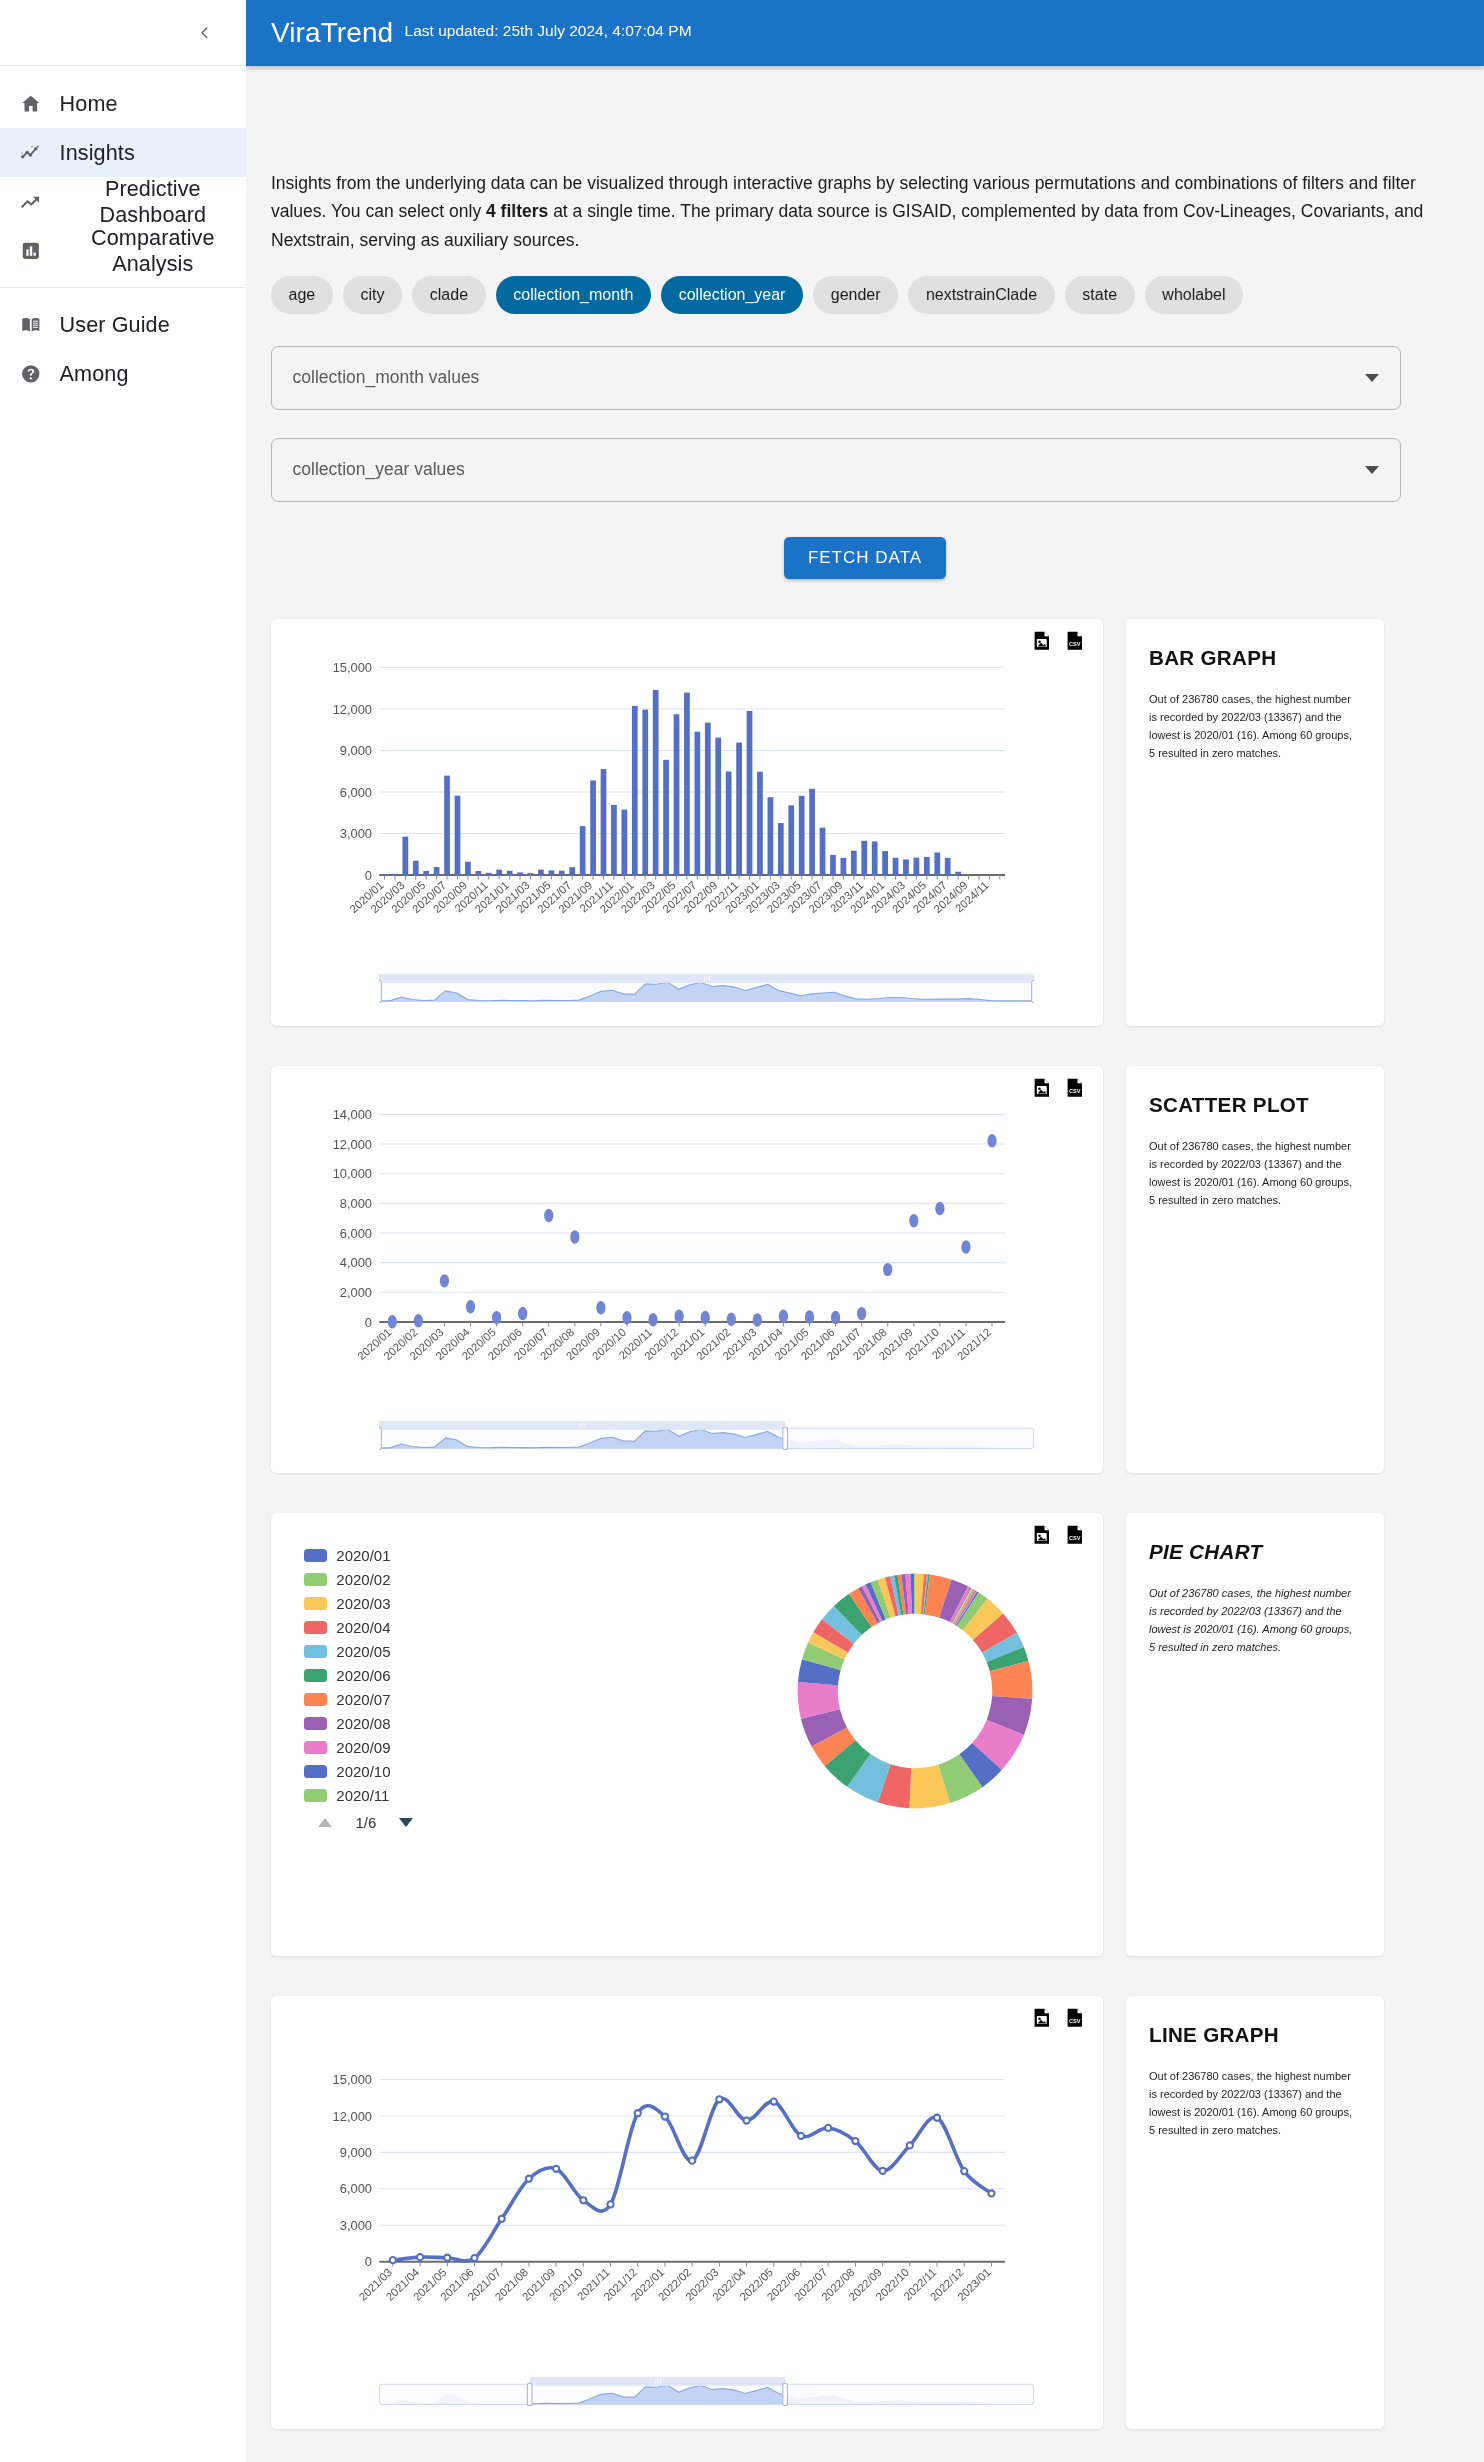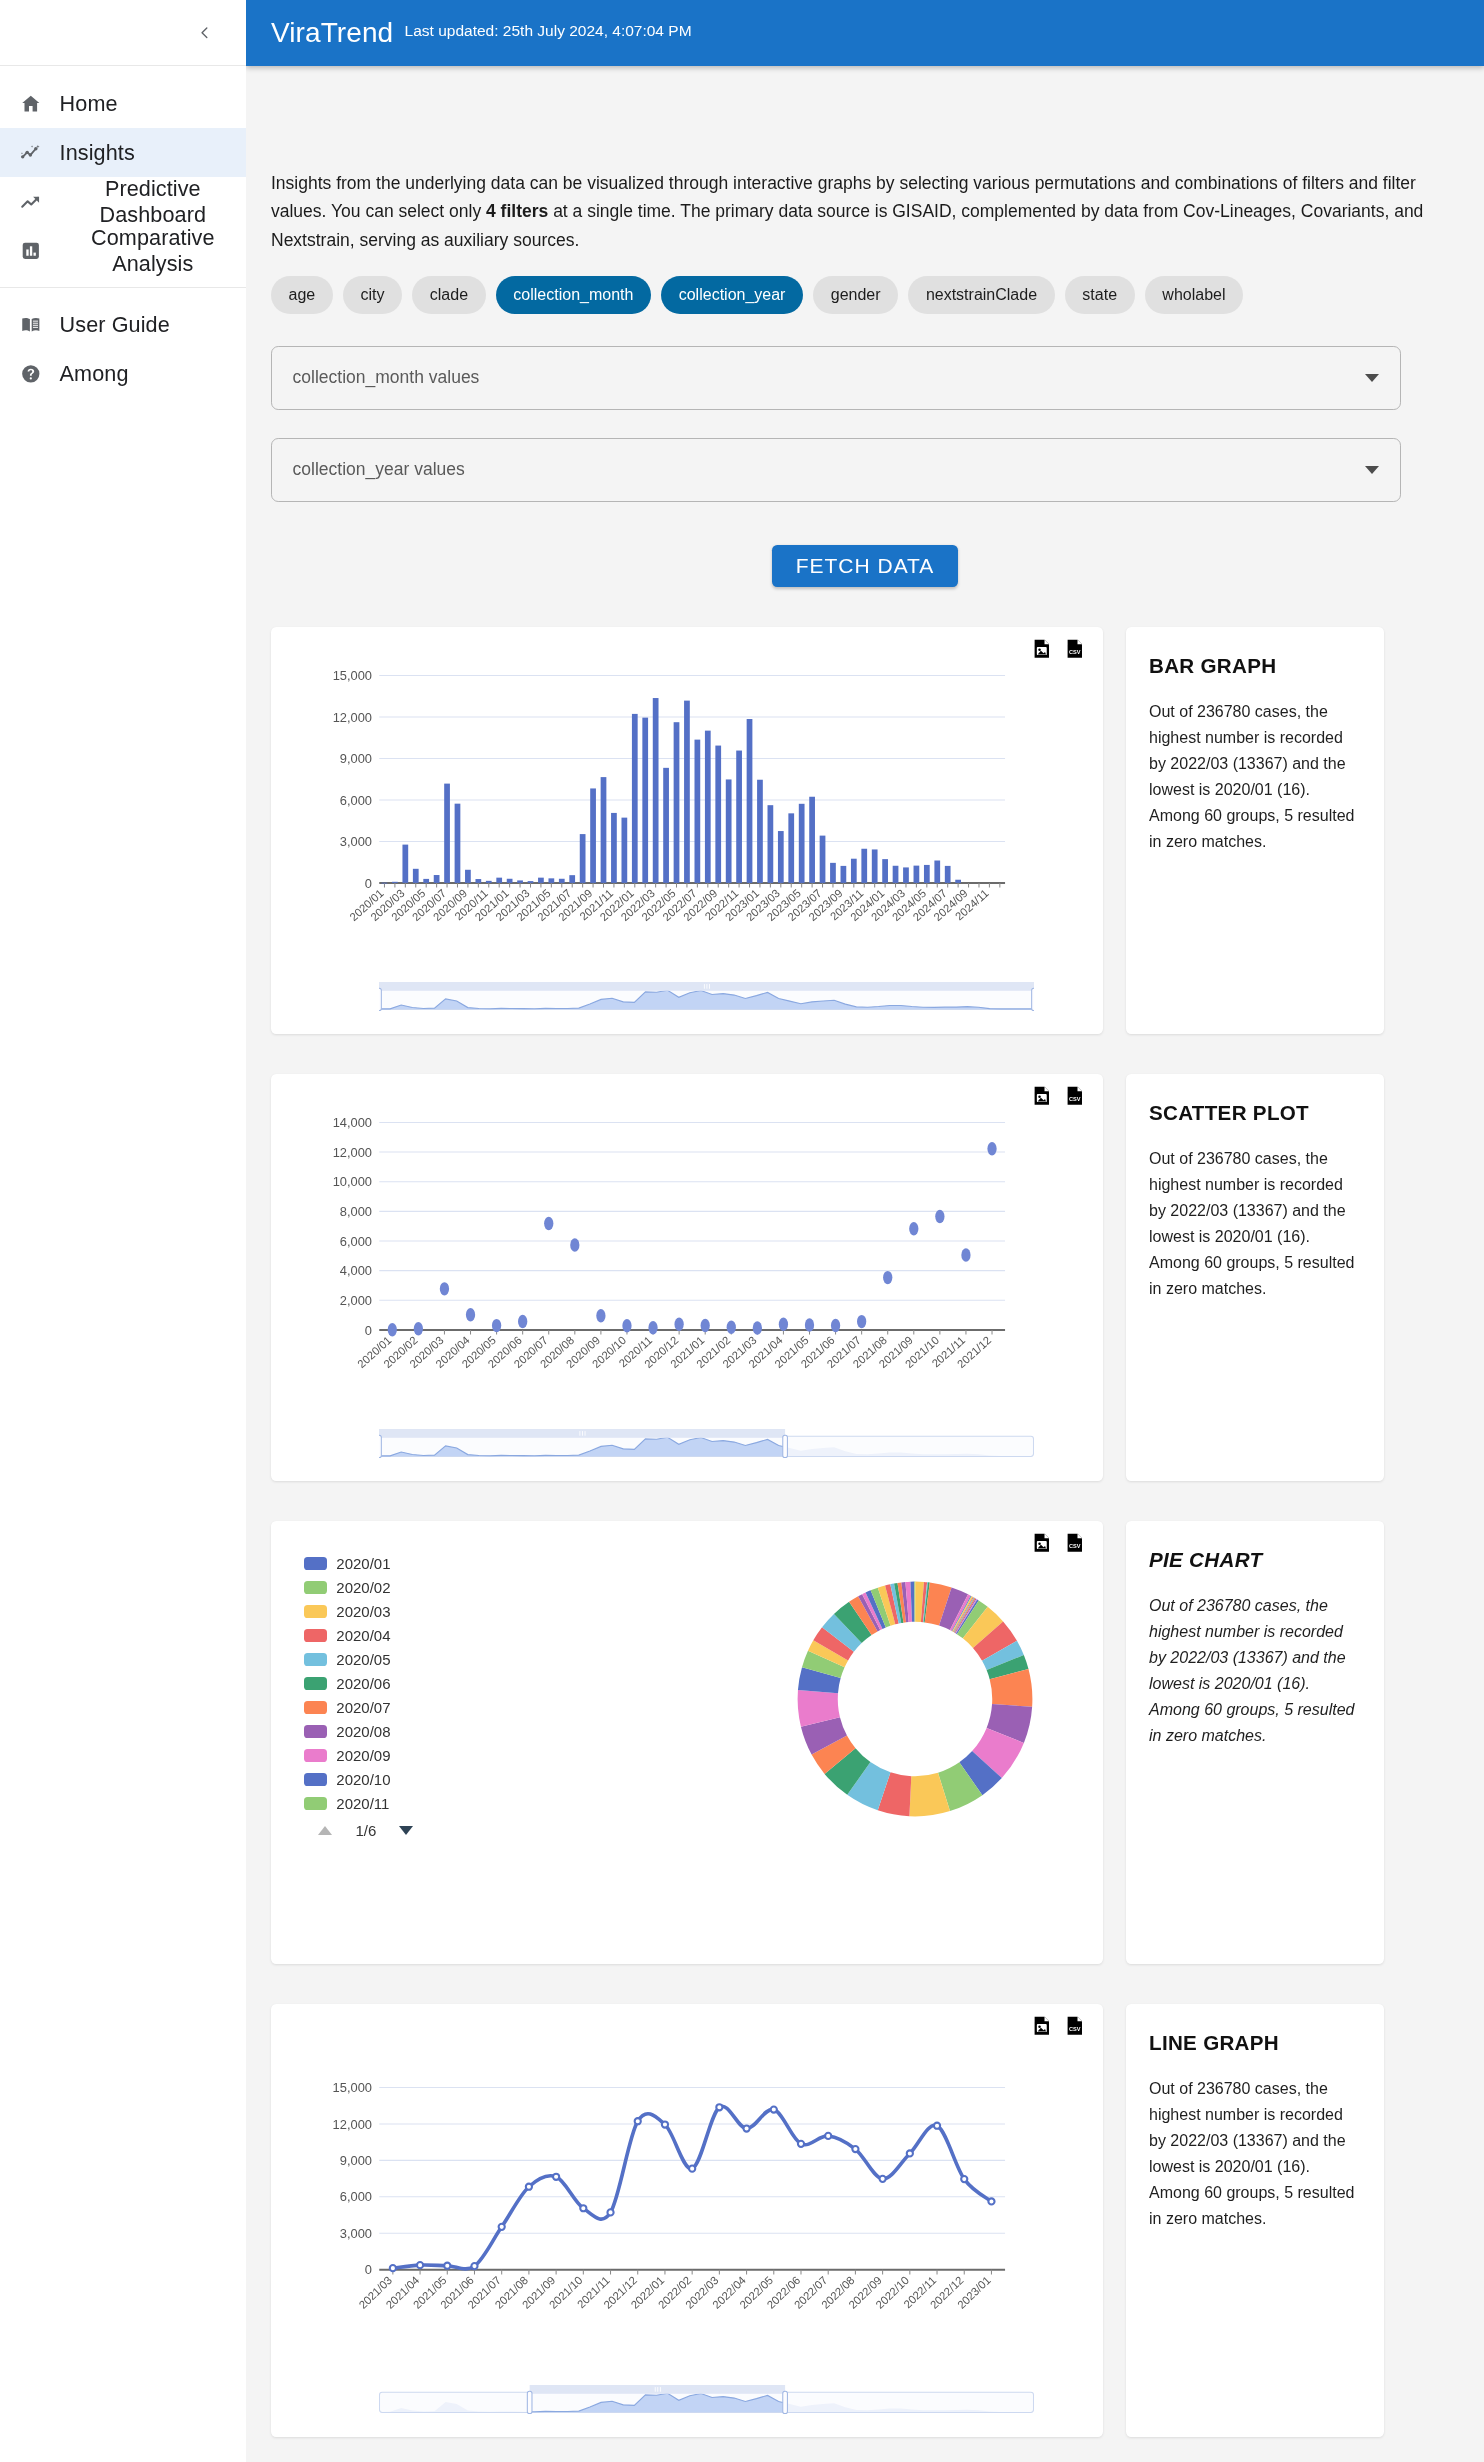--- a/index.html
+++ b/index.html
@@ -73,36 +73,35 @@
     width: 1130px;
   }
   .mselect + .mselect { margin-top: 28px; }
   .mselect .ph { flex: 1; font-size: 17.5px; color: #5a5a5a; }
   .caret { width: 0; height: 0; border-left: 7.7px solid transparent; border-right: 7.7px solid transparent;
            border-top: 8.8px solid #4c4c4c; }
 
   .fetch-row { margin-top: 35px; display: flex; justify-content: center; }
   .fetch-btn {
     background: #1a73c7; color: #fff; border: none; border-radius: 5.2px;
-    height: 42px; padding: 0 24px; font-size: 21px; letter-spacing: 1px;
+    height: 42px; padding: 0 24px; font-size: 17px; letter-spacing: 1px;
     font-family: "Liberation Sans", sans-serif; cursor: pointer;
     box-shadow: 0 1.5px 3.1px rgba(0,0,0,.22);
-    margin-top: 8px;
   }
 
   
   .block { display: flex; gap: 23px; margin-top: 40px; }
   .card {
     background: #ffffff; border-radius: 5.2px; position: relative;
     box-shadow: 0 1px 2.6px rgba(0,0,0,.10);
   }
   .chart-card { width: 832px; height: 407px; }
   .info-card { width: 258px; height: 407px; padding: 27px 23px 0 23px; }
   .info-title { font-size: 20.6px; font-weight: bold; color: #111; letter-spacing: 0.3px; }
-  .info-body { margin-top: 21.6px; font-size: 16px; line-height: 1.62; color: #1f1f1f; }
+  .info-body { margin-top: 21.6px; font-size: 11px; line-height: 1.62; color: #1f1f1f; }
 
   .dl-row { position: absolute; top: 11.3px; right: 17.5px; display: flex; gap: 11.3px; }
   .dl-ico { width: 21.6px; height: 21.6px; cursor: pointer; }
   .dl-ico svg { width: 21.6px; height: 21.6px; }
 
   .plot { position: absolute; left: 0; top: 34px; width: 832px; height: 289px; }
   .plot svg { width: 100%; height: 100%; }
 
   .slider {
     position: absolute; left: 108px; bottom: 23px; width: 655px; height: 29px;

